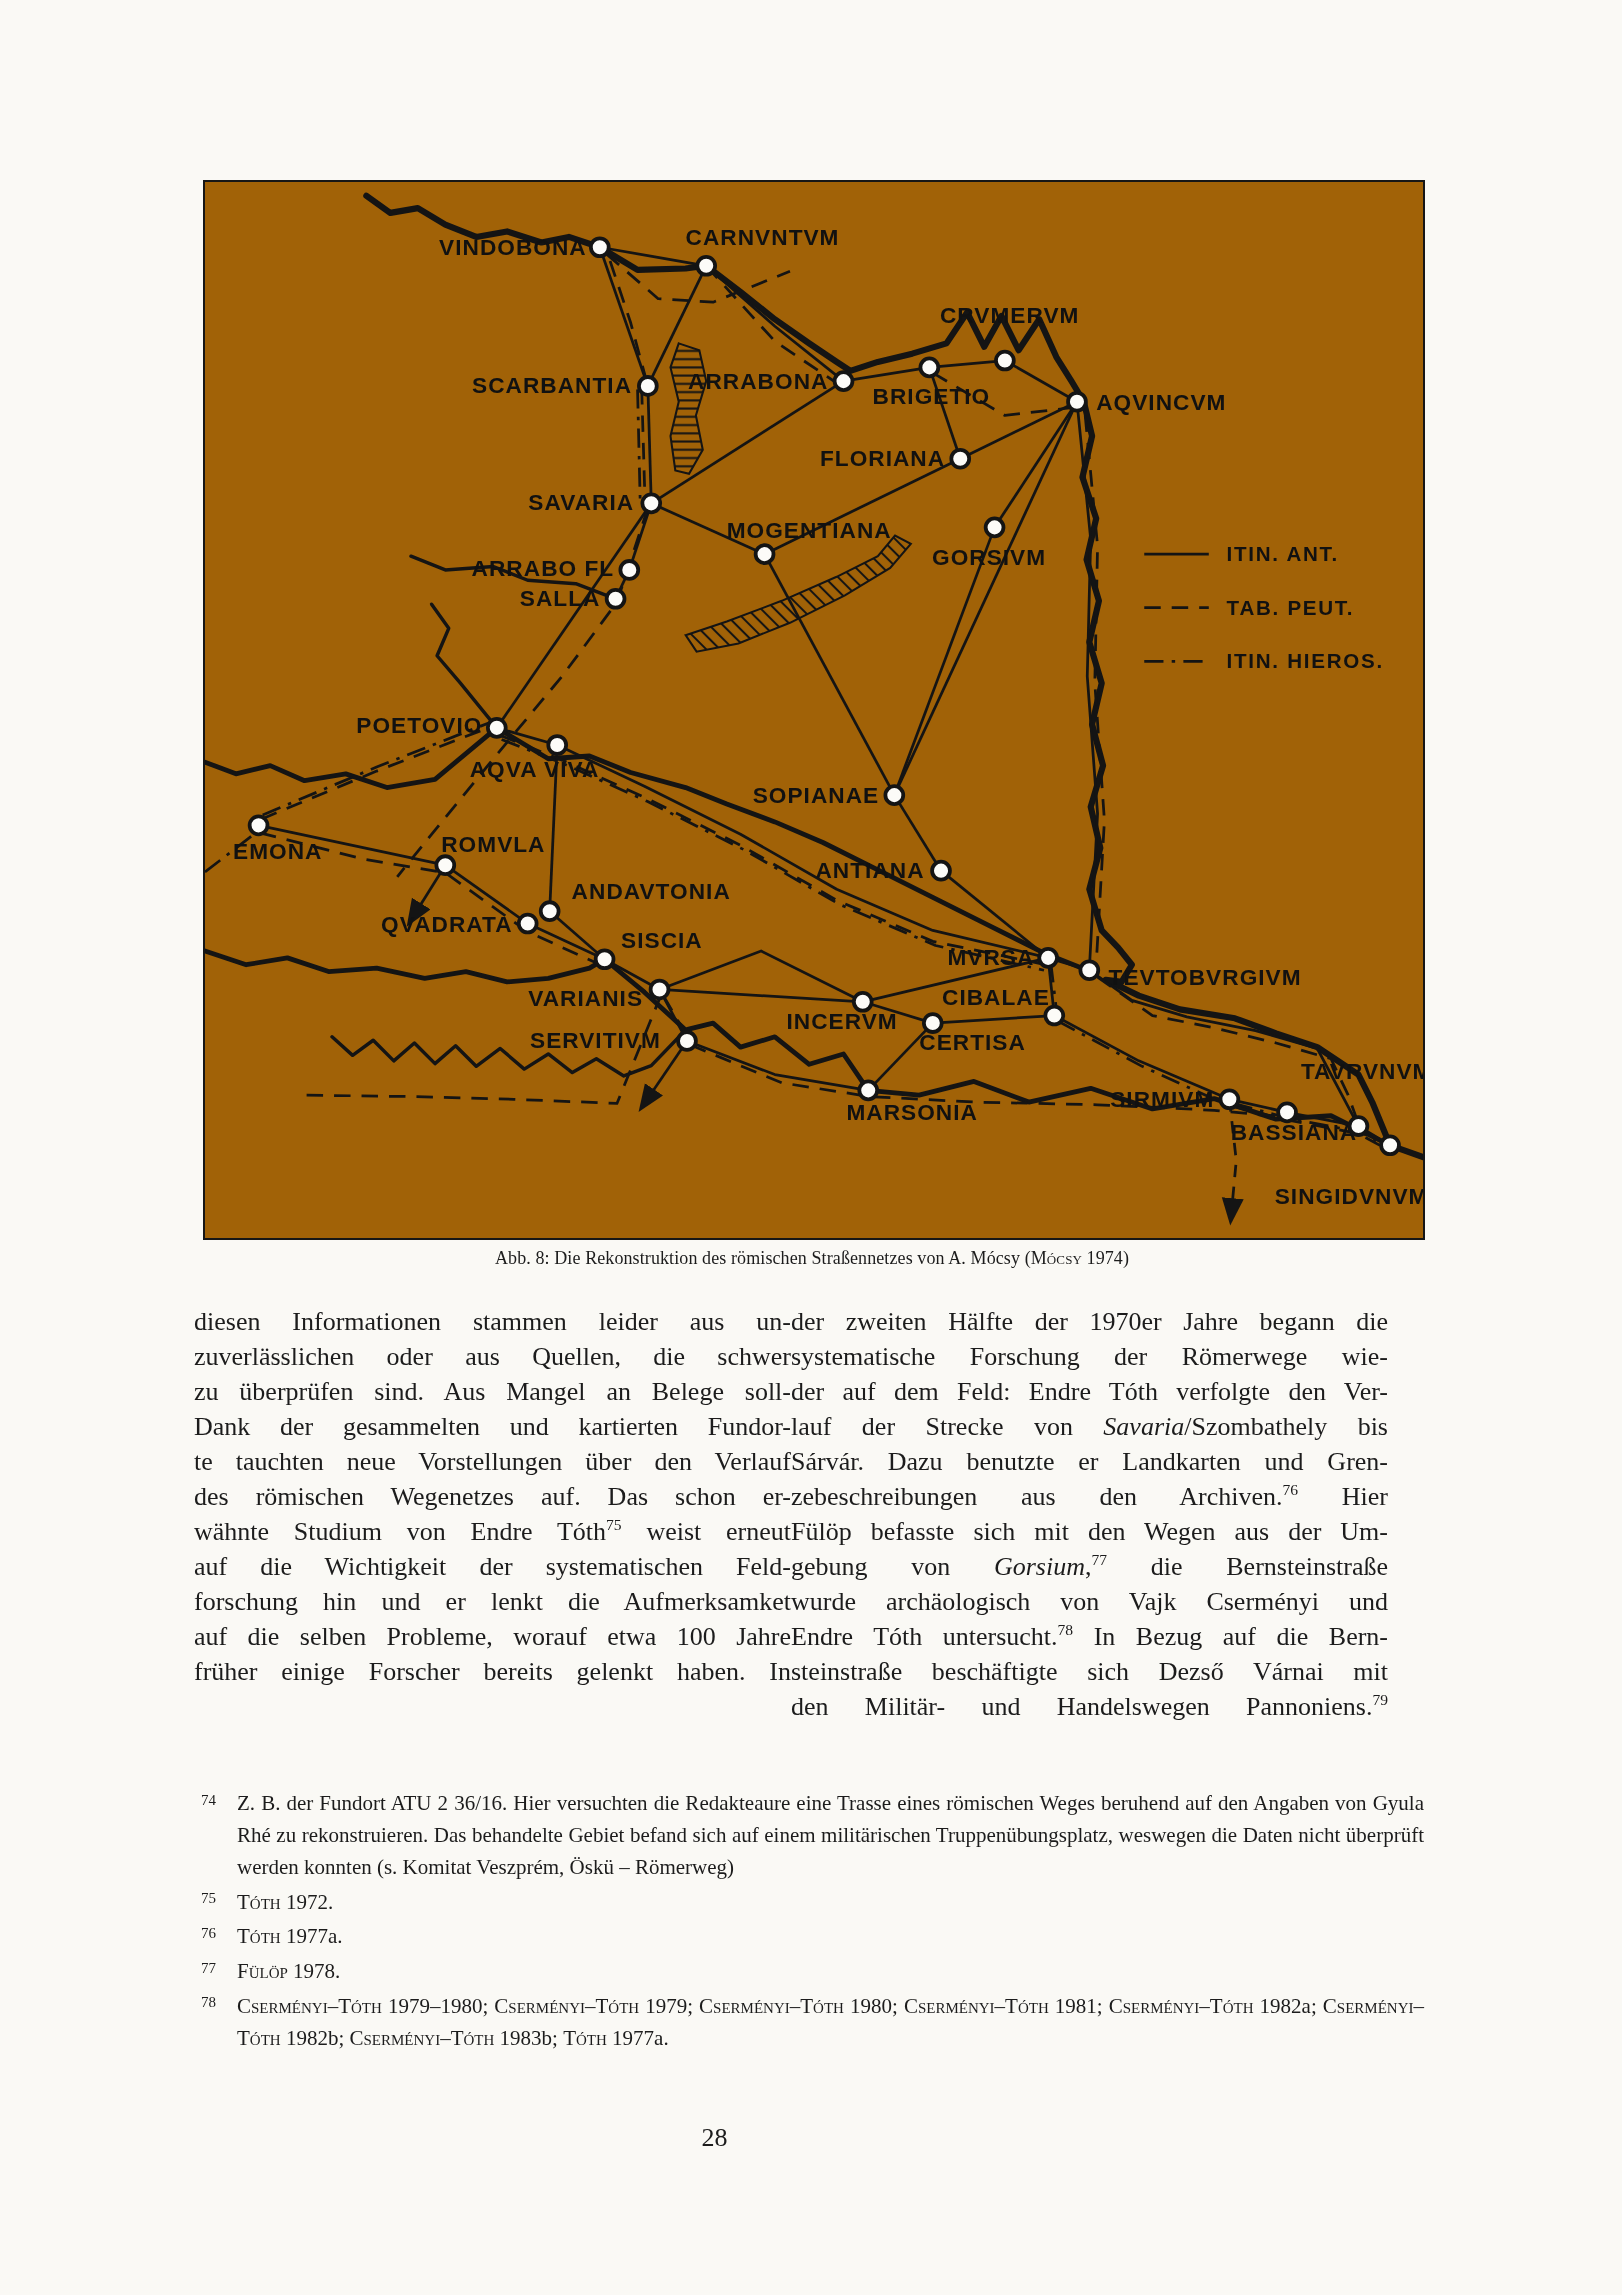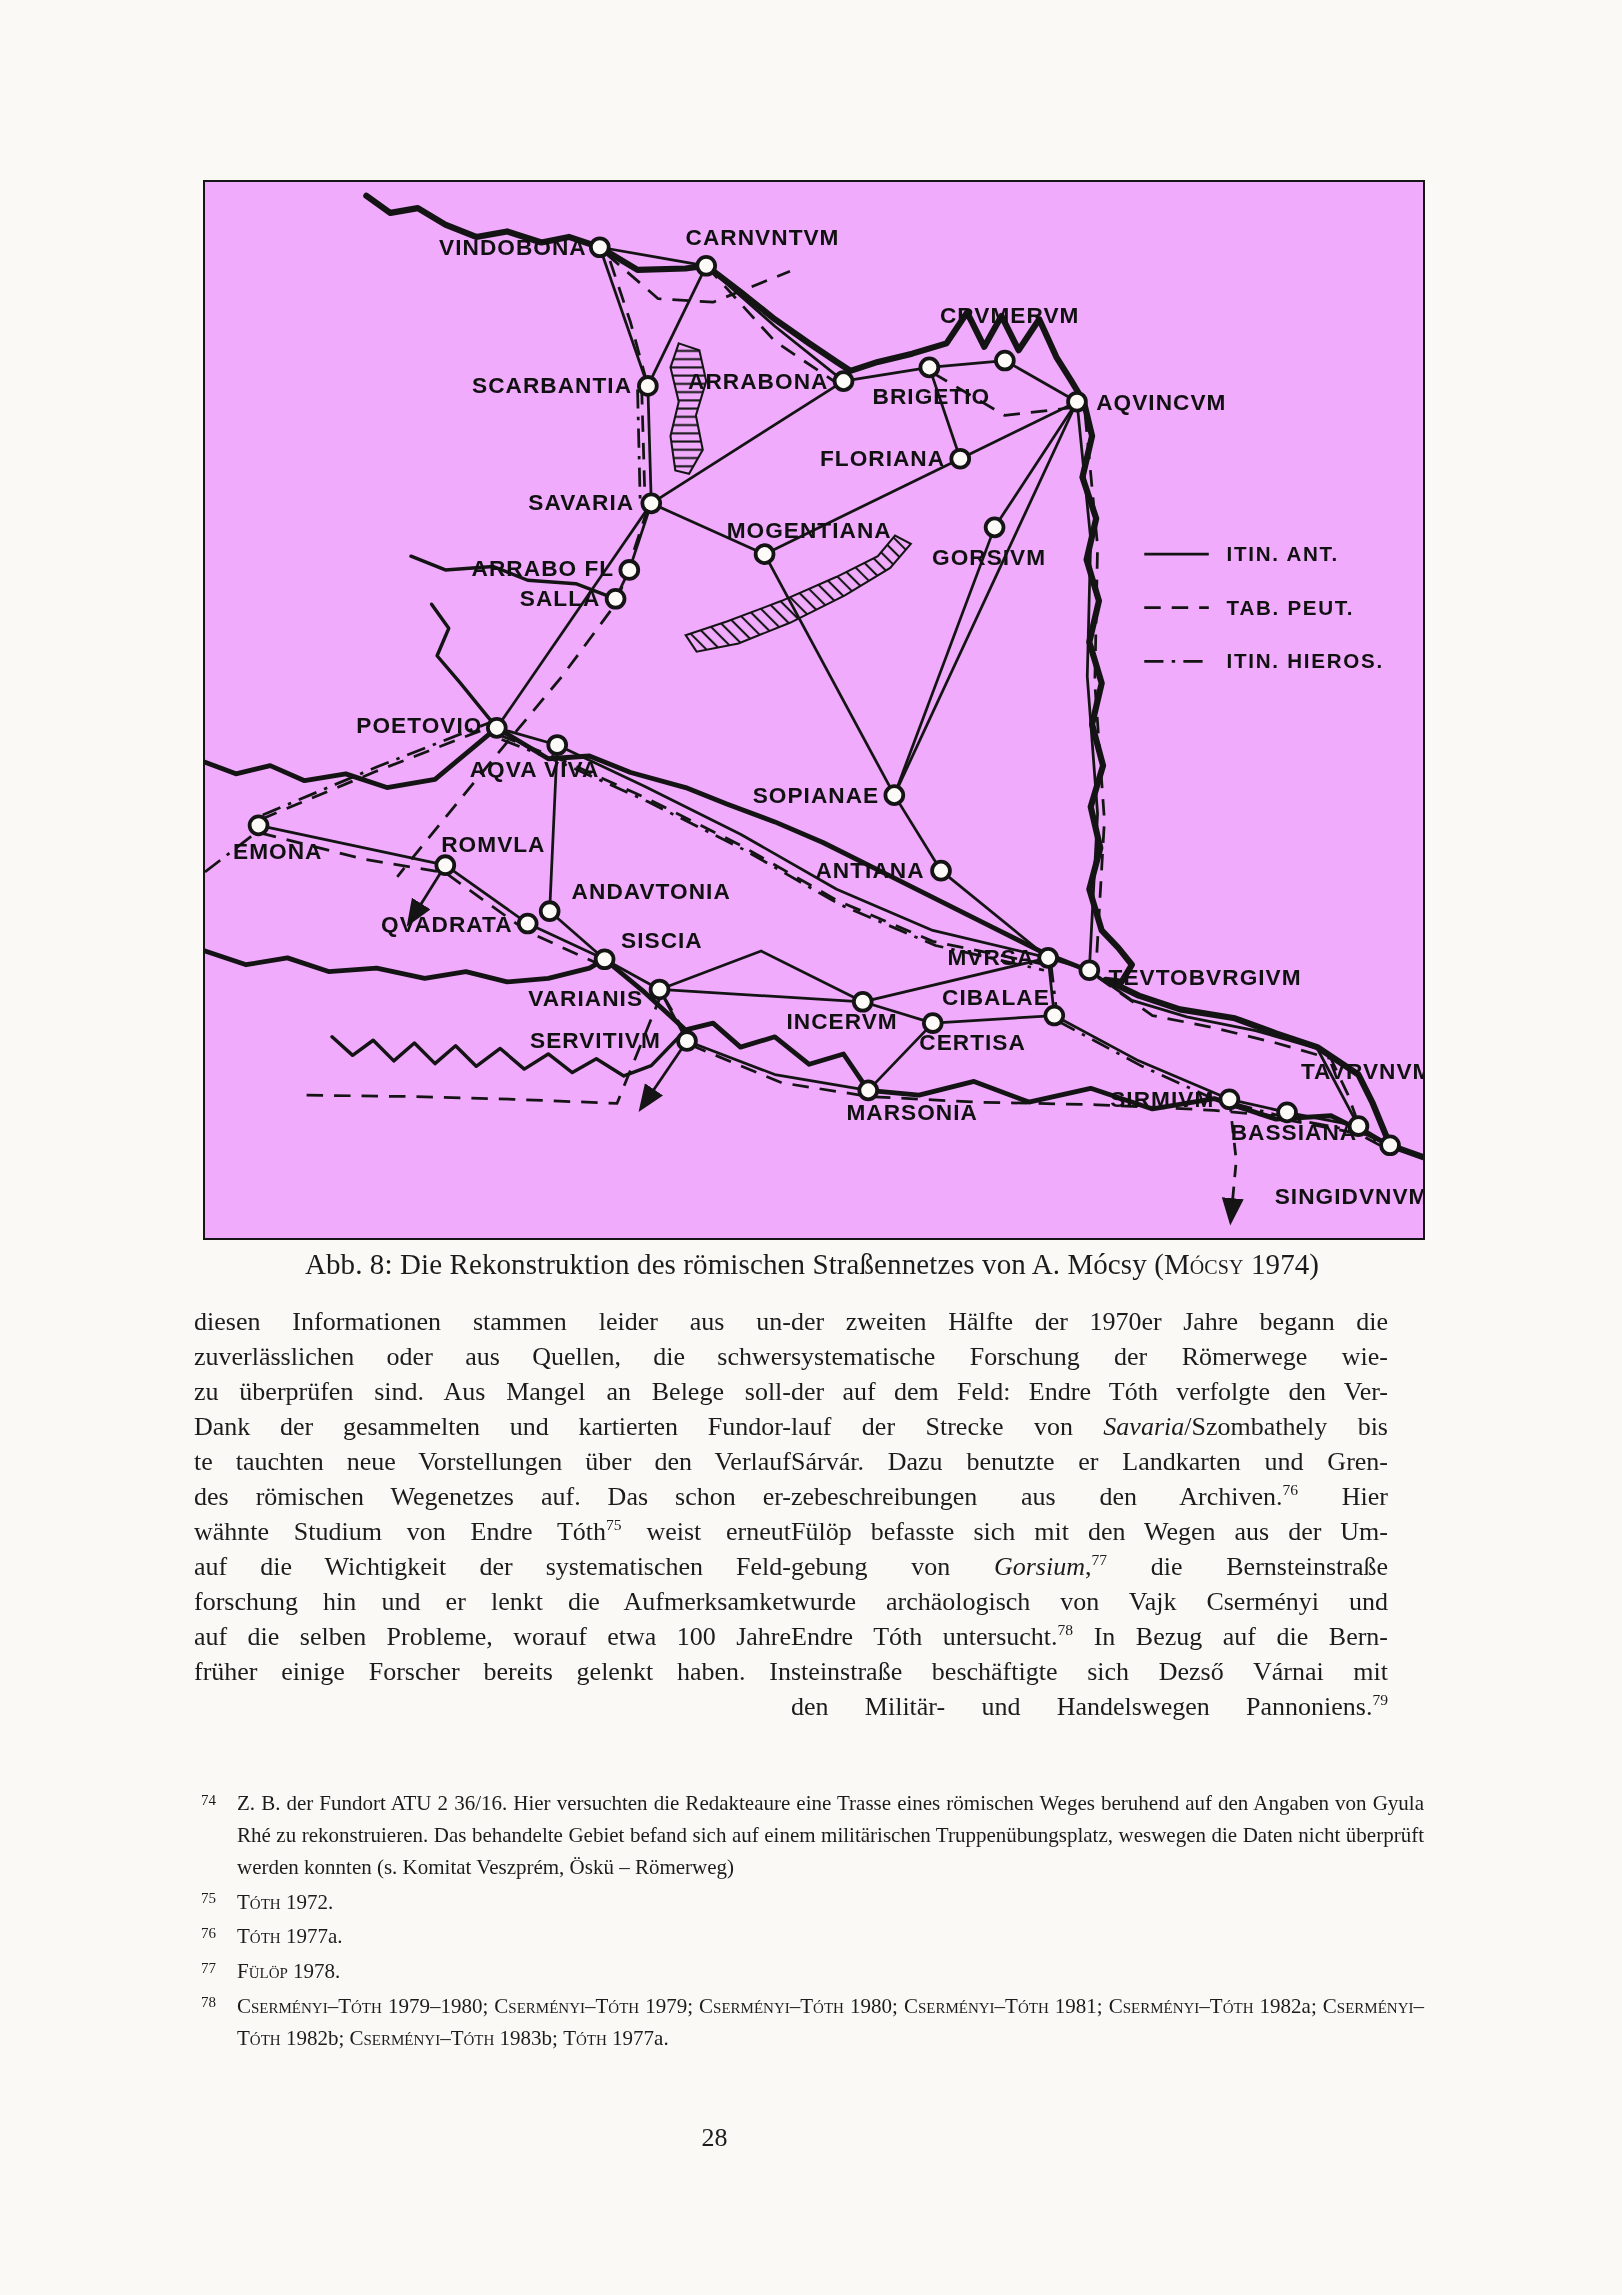--- a/index.html
+++ b/index.html
@@ -7,27 +7,27 @@
     width:1623px; height:2295px; position:relative;
     background:#f7f6f2;
     font-family:"Liberation Serif", serif;
     color:#1c1c1c;
   }
   .page { position:absolute; inset:0; background:#faf9f5; }
 
   #figure-box {
     position:absolute; left:203px; top:180px;
     width:1218px; height:1056px;
-    border:2.7px solid #161616; background:#f0abfc;
+    border:2.7px solid #161616; background:#a16207;
   }
   #map-svg { width:100%; height:100%; display:block; }
 
   #caption {
     position:absolute; left:203px; top:1248px; width:1218px;
-    text-align:center; font-size:29px; letter-spacing:0.1px;
+    text-align:center; font-size:18px; letter-spacing:0.1px;
   }
 
   .columns {
     position:absolute; left:194px; top:1304px; width:1227px;
     display:flex; 
     font-size:26px; line-height:35px;
   }
   .col { width:597px; }
   .line { text-align:justify; text-align-last:justify; }
 

